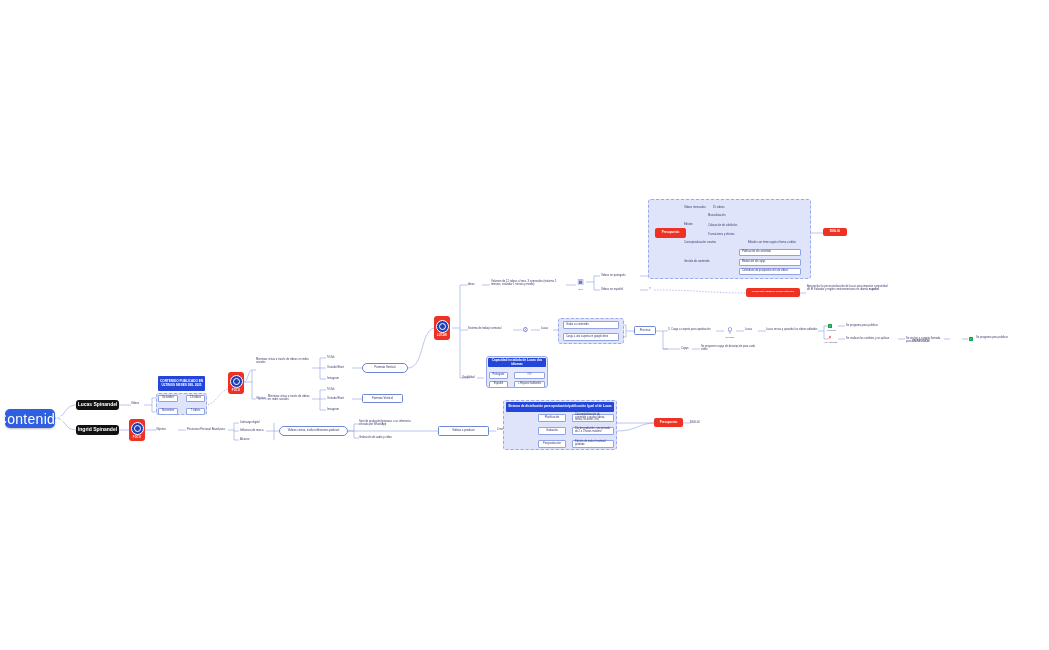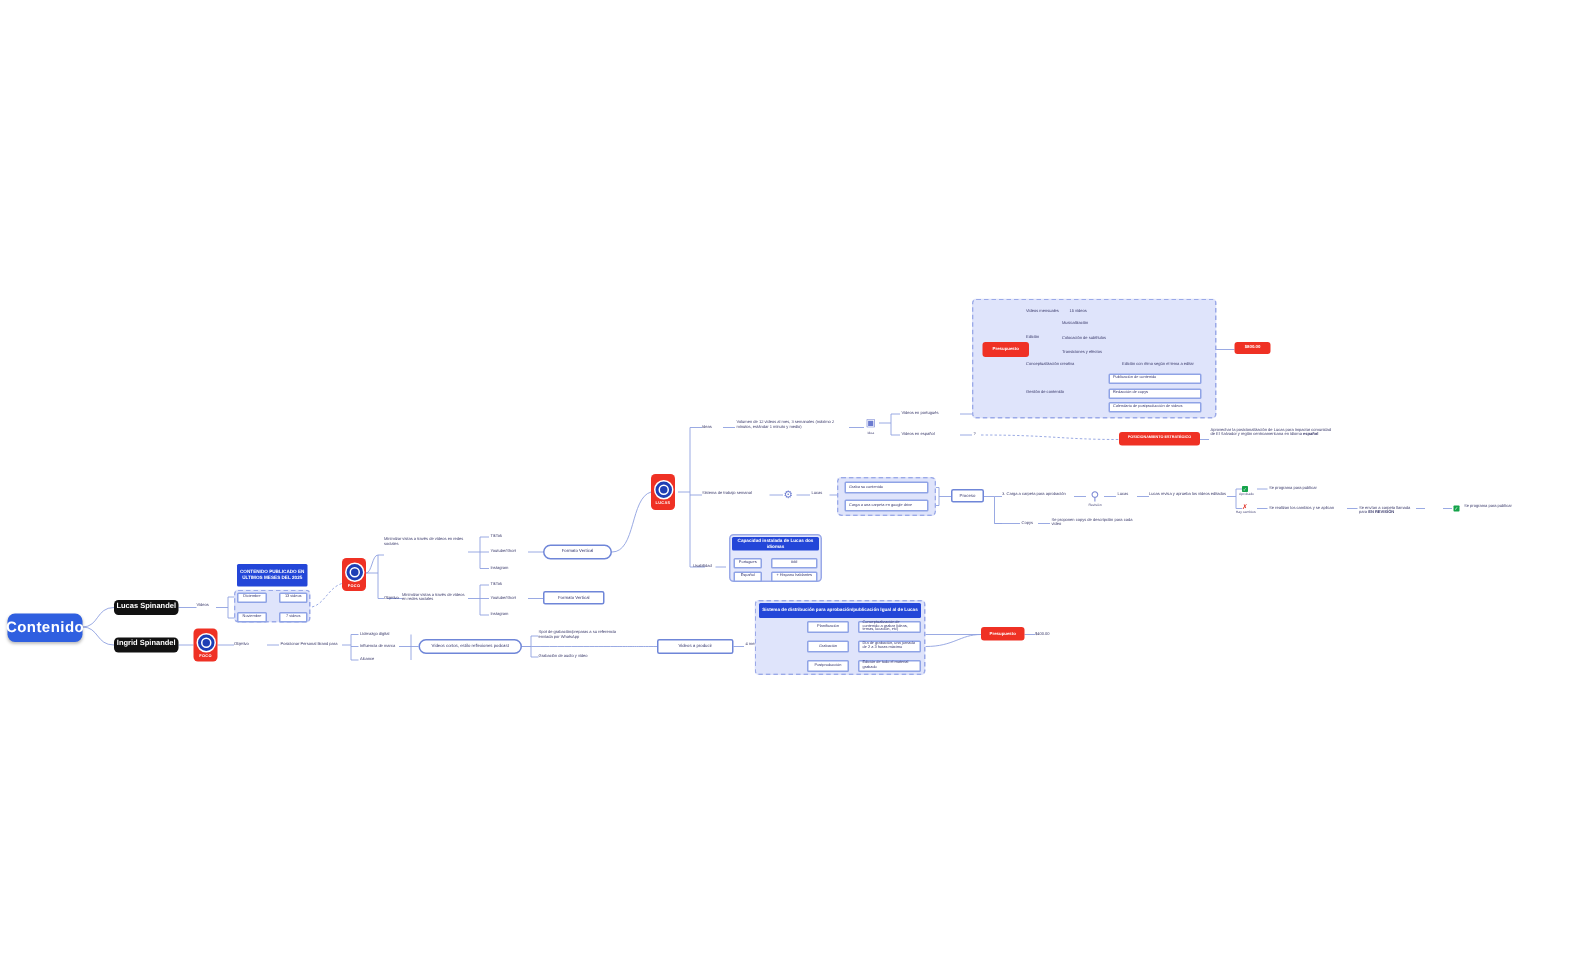--- a/index.html
+++ b/index.html
@@ -5,21 +5,21 @@
   html,body{margin:0;padding:0;background:#ffffff;}
   body{width:1049px;height:650px;overflow:hidden;
        font-family:"Liberation Sans","DejaVu Sans",sans-serif;
        color:#2b3a8f;}
   #canvas{position:relative;width:1049px;height:650px;}
   svg.wires{position:absolute;left:0;top:0;width:1049px;height:650px;pointer-events:none;}
   .node{position:absolute;box-sizing:border-box;}
 
   
   .root{background:#2f5fe0;color:#fff;border-radius:5px;
-        font-size:10px;font-weight:bold;letter-spacing:.3px;
+        font-size:14px;font-weight:normal;letter-spacing:.3px;
         display:flex;align-items:center;justify-content:center;
         box-shadow:0 1px 2px rgba(0,0,0,.25);}
 
   
   .pill{background:#111;color:#fff;border-radius:3px;font-size:5px;
         font-weight:bold;display:flex;align-items:center;justify-content:center;
         text-align:center;line-height:1.05;}
 
   
   .bluebox{background:#2346d8;color:#fff;font-size:3.1px;font-weight:bold;

